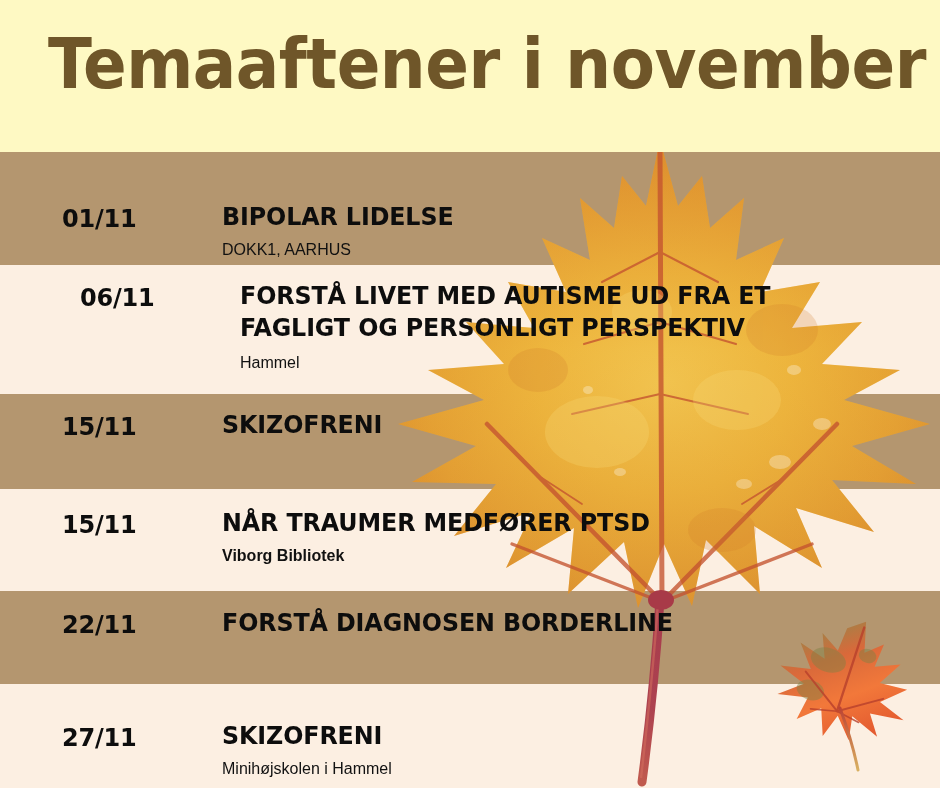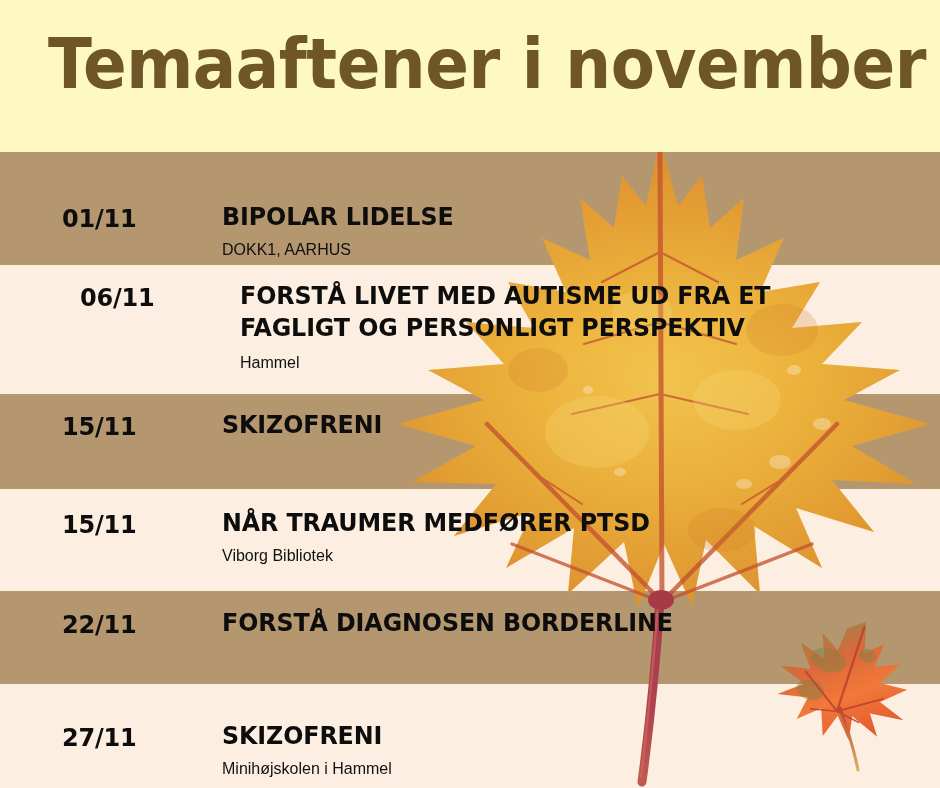--- a/index.html
+++ b/index.html
@@ -295,21 +295,21 @@
       <div class="etitle" style="top:15px;">
         <span>SKIZOFRENI</span>
       </div>
     </div>
 
     <div class="rowtext" style="top:489px;height:102px;">
       <div class="date" style="top:21px;">15/11</div>
       <div class="etitle" style="top:18px;">
         <span>NÅR TRAUMER MEDFØRER PTSD</span>
       </div>
-      <div class="eplace" style="top:53px;">Viborg Bibliotek</div>
+      <div class="eplace" style="top:53px;font-weight:bold;">Viborg Bibliotek</div>
     </div>
 
     <div class="rowtext" style="top:591px;height:107px;">
       <div class="date" style="top:19px;">22/11</div>
       <div class="etitle" style="top:16px;">
         <span>FORSTÅ DIAGNOSEN BORDERLINE</span>
       </div>
     </div>
 
     <div class="rowtext" style="top:704px;height:104px;">

